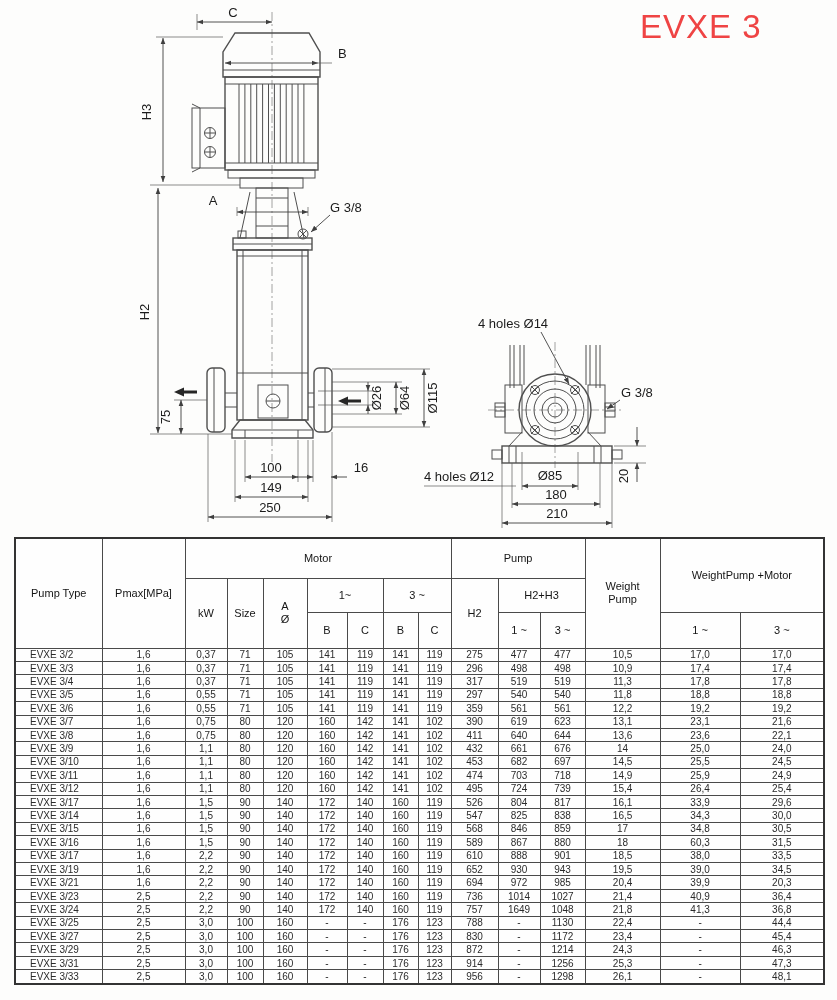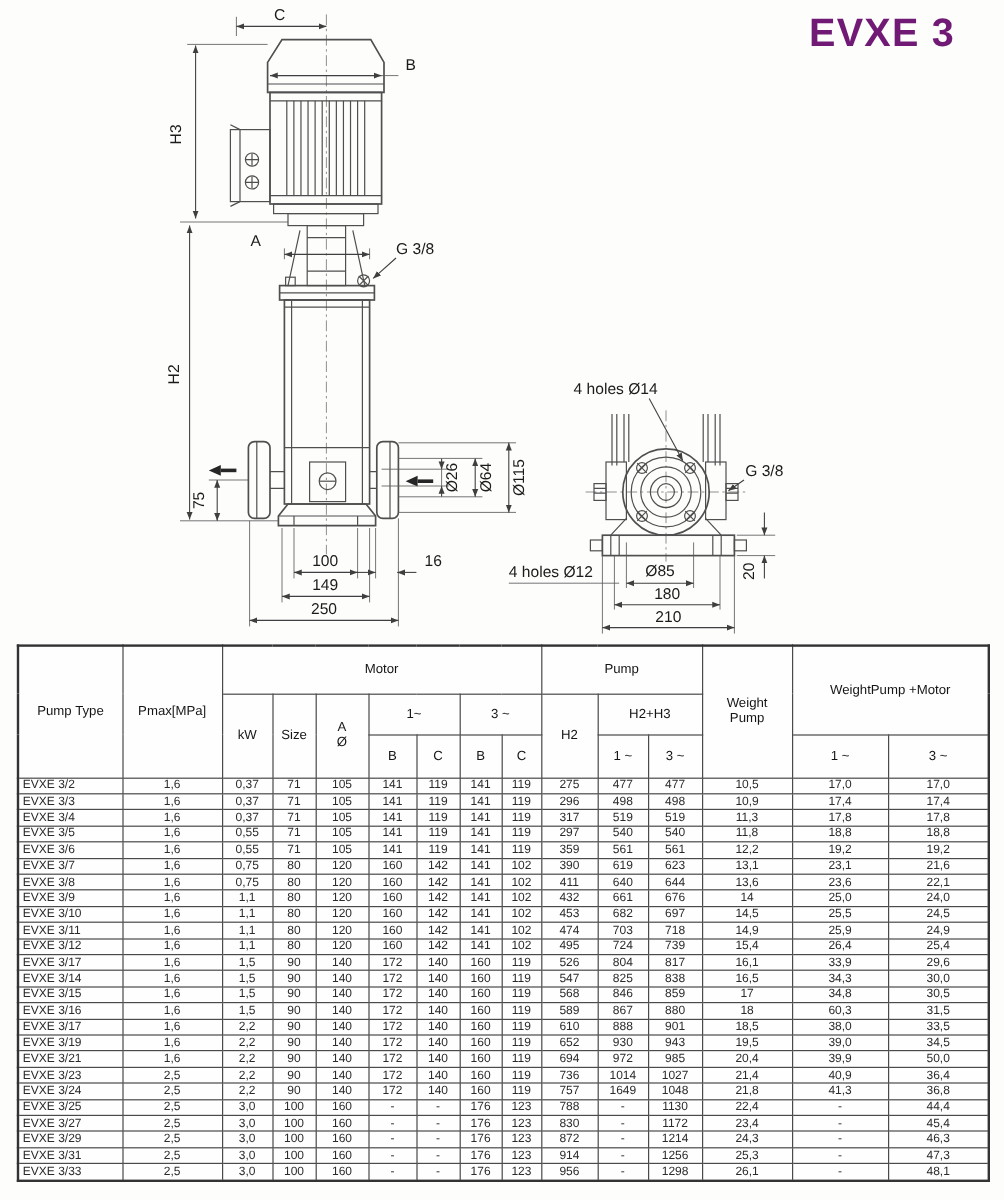--- a/index.html
+++ b/index.html
@@ -1,35 +1,35 @@
 <!DOCTYPE html>
 <html><head>
 <meta charset="utf-8">
 <style>
   html,body{margin:0;padding:0;background:#ffffff;}
   .page{position:relative;width:837px;height:1000px;background:#fdfdfc;overflow:hidden;
         font-family:"Liberation Sans",sans-serif;}
-  .model-title{position:absolute;top:8px;left:640px;width:190px;text-align:center;
-        font-size:33px;font-weight:bold;letter-spacing:1px;color:#701a75;}
+  .model-title{position:absolute;top:8px;left:640px;width:190px;text-align:left;
+        font-size:33px;font-weight:normal;letter-spacing:1px;color:#ef4444;}
   svg{position:absolute;top:0;left:0;}
   .geo{fill:none;stroke:#4f4f4f;stroke-width:1;}
   .geo2{fill:none;stroke:#4f4f4f;stroke-width:1.4;}
   .cl{fill:none;stroke:#8a8a8a;stroke-width:0.8;stroke-dasharray:9 3 2 3;}
   .dim{fill:none;stroke:#3f3f3f;stroke-width:0.9;}
   .ext{fill:none;stroke:#5a5a5a;stroke-width:0.7;}
   .dimtxt{font:13px "Liberation Sans",sans-serif;fill:#1b1b1b;stroke:none;}
   .flow{fill:#262626;stroke:none;}
   .flowline{stroke:#262626;stroke-width:3;}
   table.dims{position:absolute;left:14px;top:537px;width:809px;height:448px;
         border-collapse:collapse;table-layout:fixed;background:#fefefe;
         border:2px solid #333;}
   table.dims th,table.dims td{border:1px solid #4a4a4a;text-align:center;padding:0;overflow:hidden;}
   table.dims th{font-size:11px;font-weight:normal;color:#151515;line-height:13px;}
   table.dims td{font-size:10px;color:#2b2b2b;line-height:11px;}
-  table.dims td.pt{text-align:left;padding-left:3px;}
+  table.dims td.pt{text-align:left;padding-left:14px;}
   thead tr.hr1{height:40px;} thead tr.hr2{height:34px;} thead tr.hr3{height:36px;}
 </style>
 </head>
 <body>
 
 <div class="page">
 
   <div class="model-title">EVXE 3</div>
 
   <svg width="837" height="535" viewBox="0 0 837 535">
@@ -562,21 +562,21 @@
           <td>140</td>
           <td>172</td>
           <td>140</td>
           <td>160</td>
           <td>119</td>
           <td>694</td>
           <td>972</td>
           <td>985</td>
           <td>20,4</td>
           <td>39,9</td>
-          <td>50,0</td>
+          <td>20,3</td>
         </tr>
         <tr>
           <td class="pt">EVXE 3/23</td>
           <td>2,5</td>
           <td>2,2</td>
           <td>90</td>
           <td>140</td>
           <td>172</td>
           <td>140</td>
           <td>160</td>

